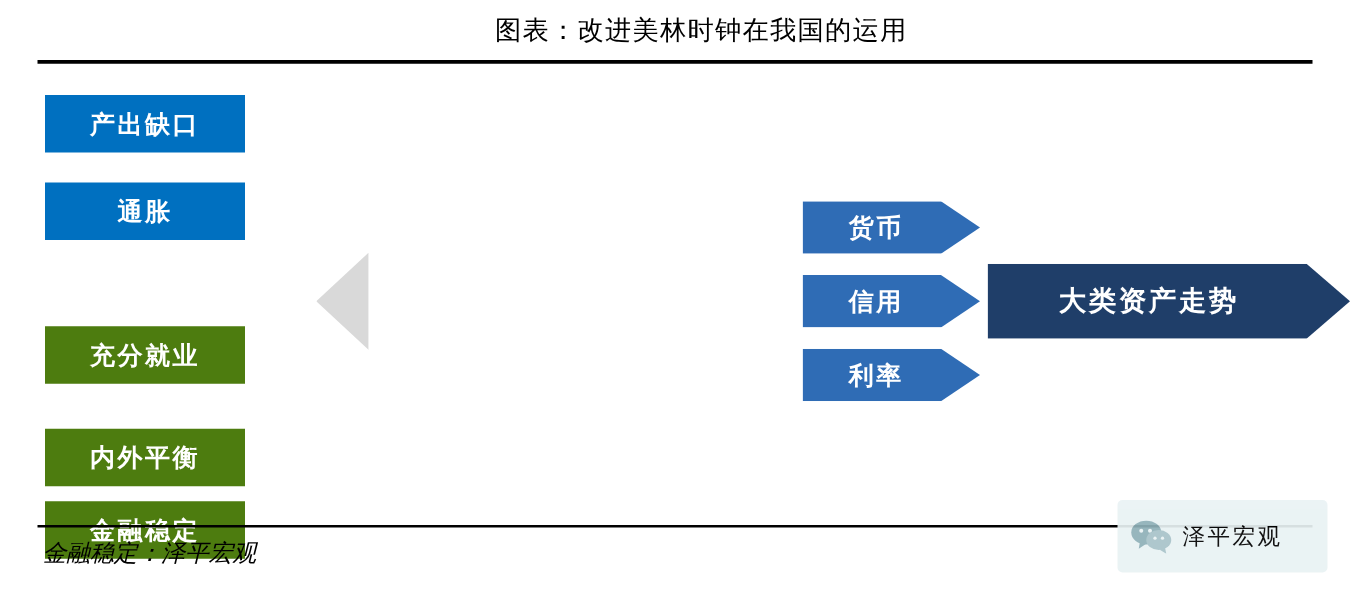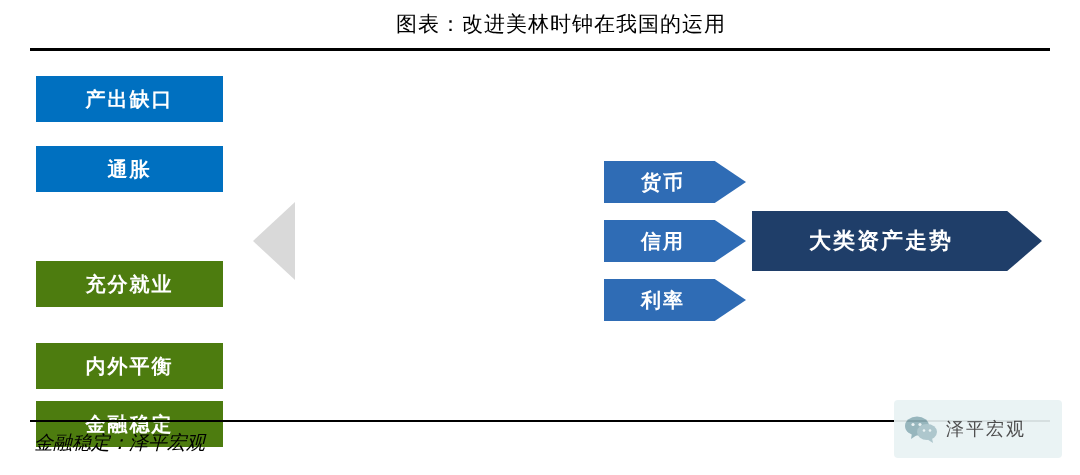--- a/index.html
+++ b/index.html
@@ -49,21 +49,21 @@
     font-family: "DejaVu Serif", serif;
     font-size: 19px;
     color: #000000;
     font-style: italic;
   }
 
   
   .chip {
     position: absolute;
     left: 36px;
-    width: 187px;
+    width: 160px;
     height: 46px;
     display: flex;
     align-items: center;
     justify-content: center;
     color: #ffffff;
     font-family: "DejaVu Sans", sans-serif;
     font-weight: bold;
     font-size: 20px;
     letter-spacing: 2px;
   }
@@ -84,20 +84,21 @@
   
   .arrow {
     position: absolute;
     display: flex;
     align-items: center;
     justify-content: center;
     color: #ffffff;
     font-family: "DejaVu Sans", sans-serif;
     font-weight: bold;
     letter-spacing: 2px;
+    margin-left: 38px;
   }
   .arrow-dark {
     background: #2e5597;
   }
   .arrow-mid {
     background: #2f6cb5;
   }
   .arrow-navy {
     background: #1f3e69;
   }
@@ -155,21 +156,21 @@
   }
   .badge-icon {
     width: 34px;
     height: 28px;
     flex: 0 0 auto;
     display: block;
   }
   .badge-text {
     font-family: "DejaVu Sans", sans-serif;
     font-size: 18px;
-    color: #404040;
+    color: #000000;
     letter-spacing: 2px;
     white-space: nowrap;
   }
 </style>
 </head>
 <body>
 
 <div id="page">
 
   <div class="title">图表：改进美林时钟在我国的运用</div>

